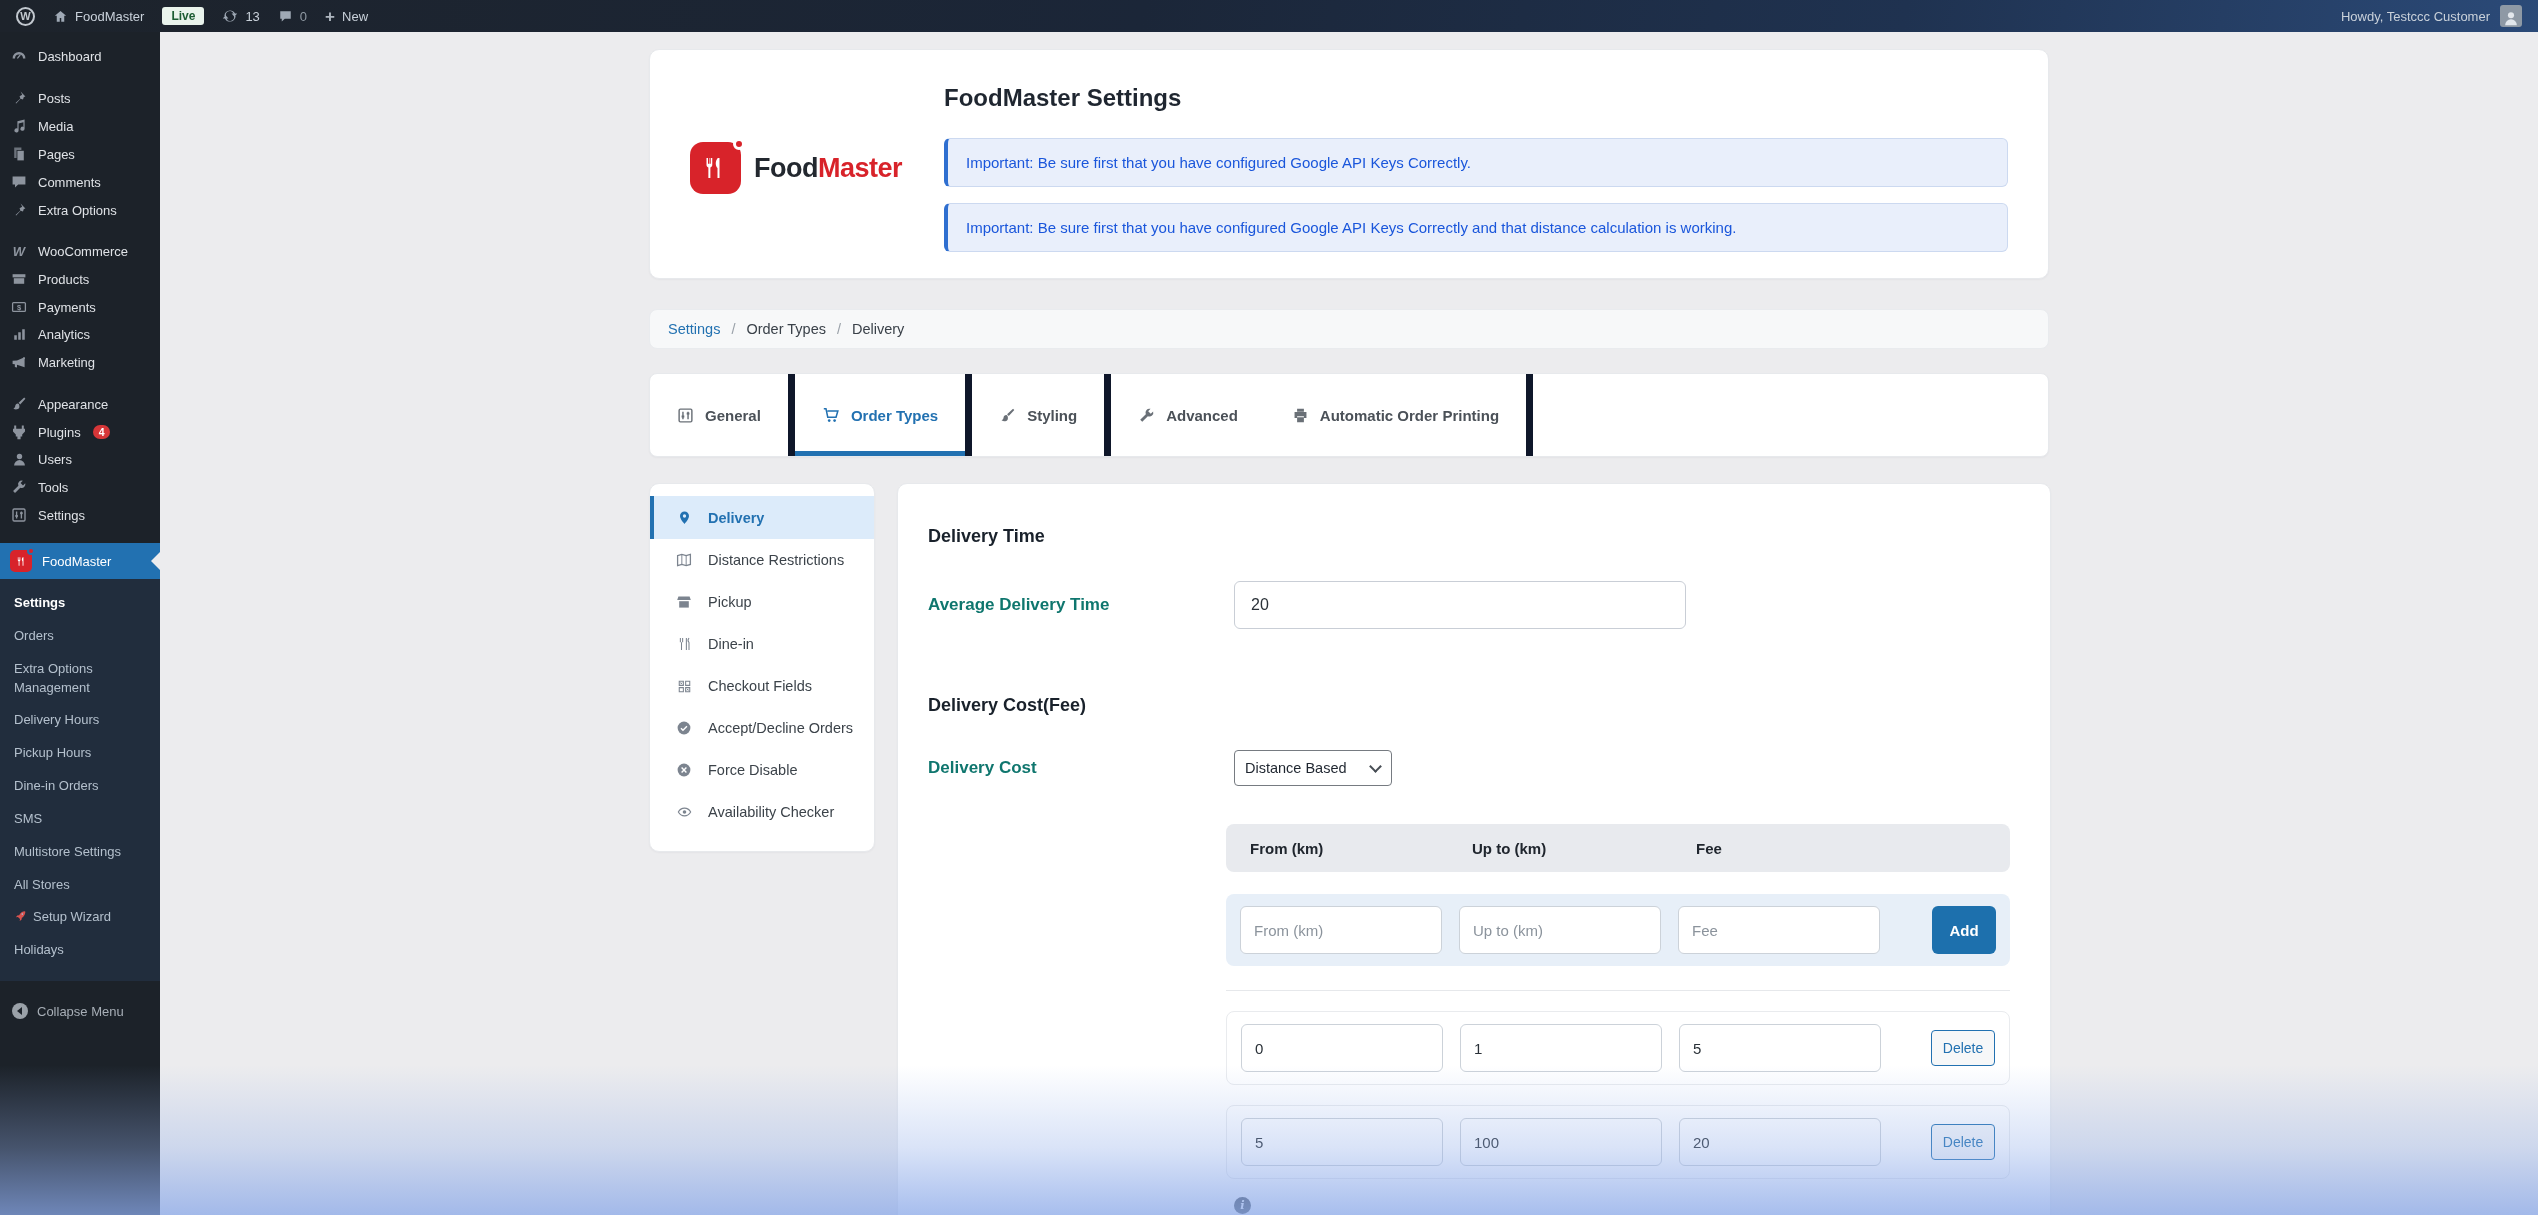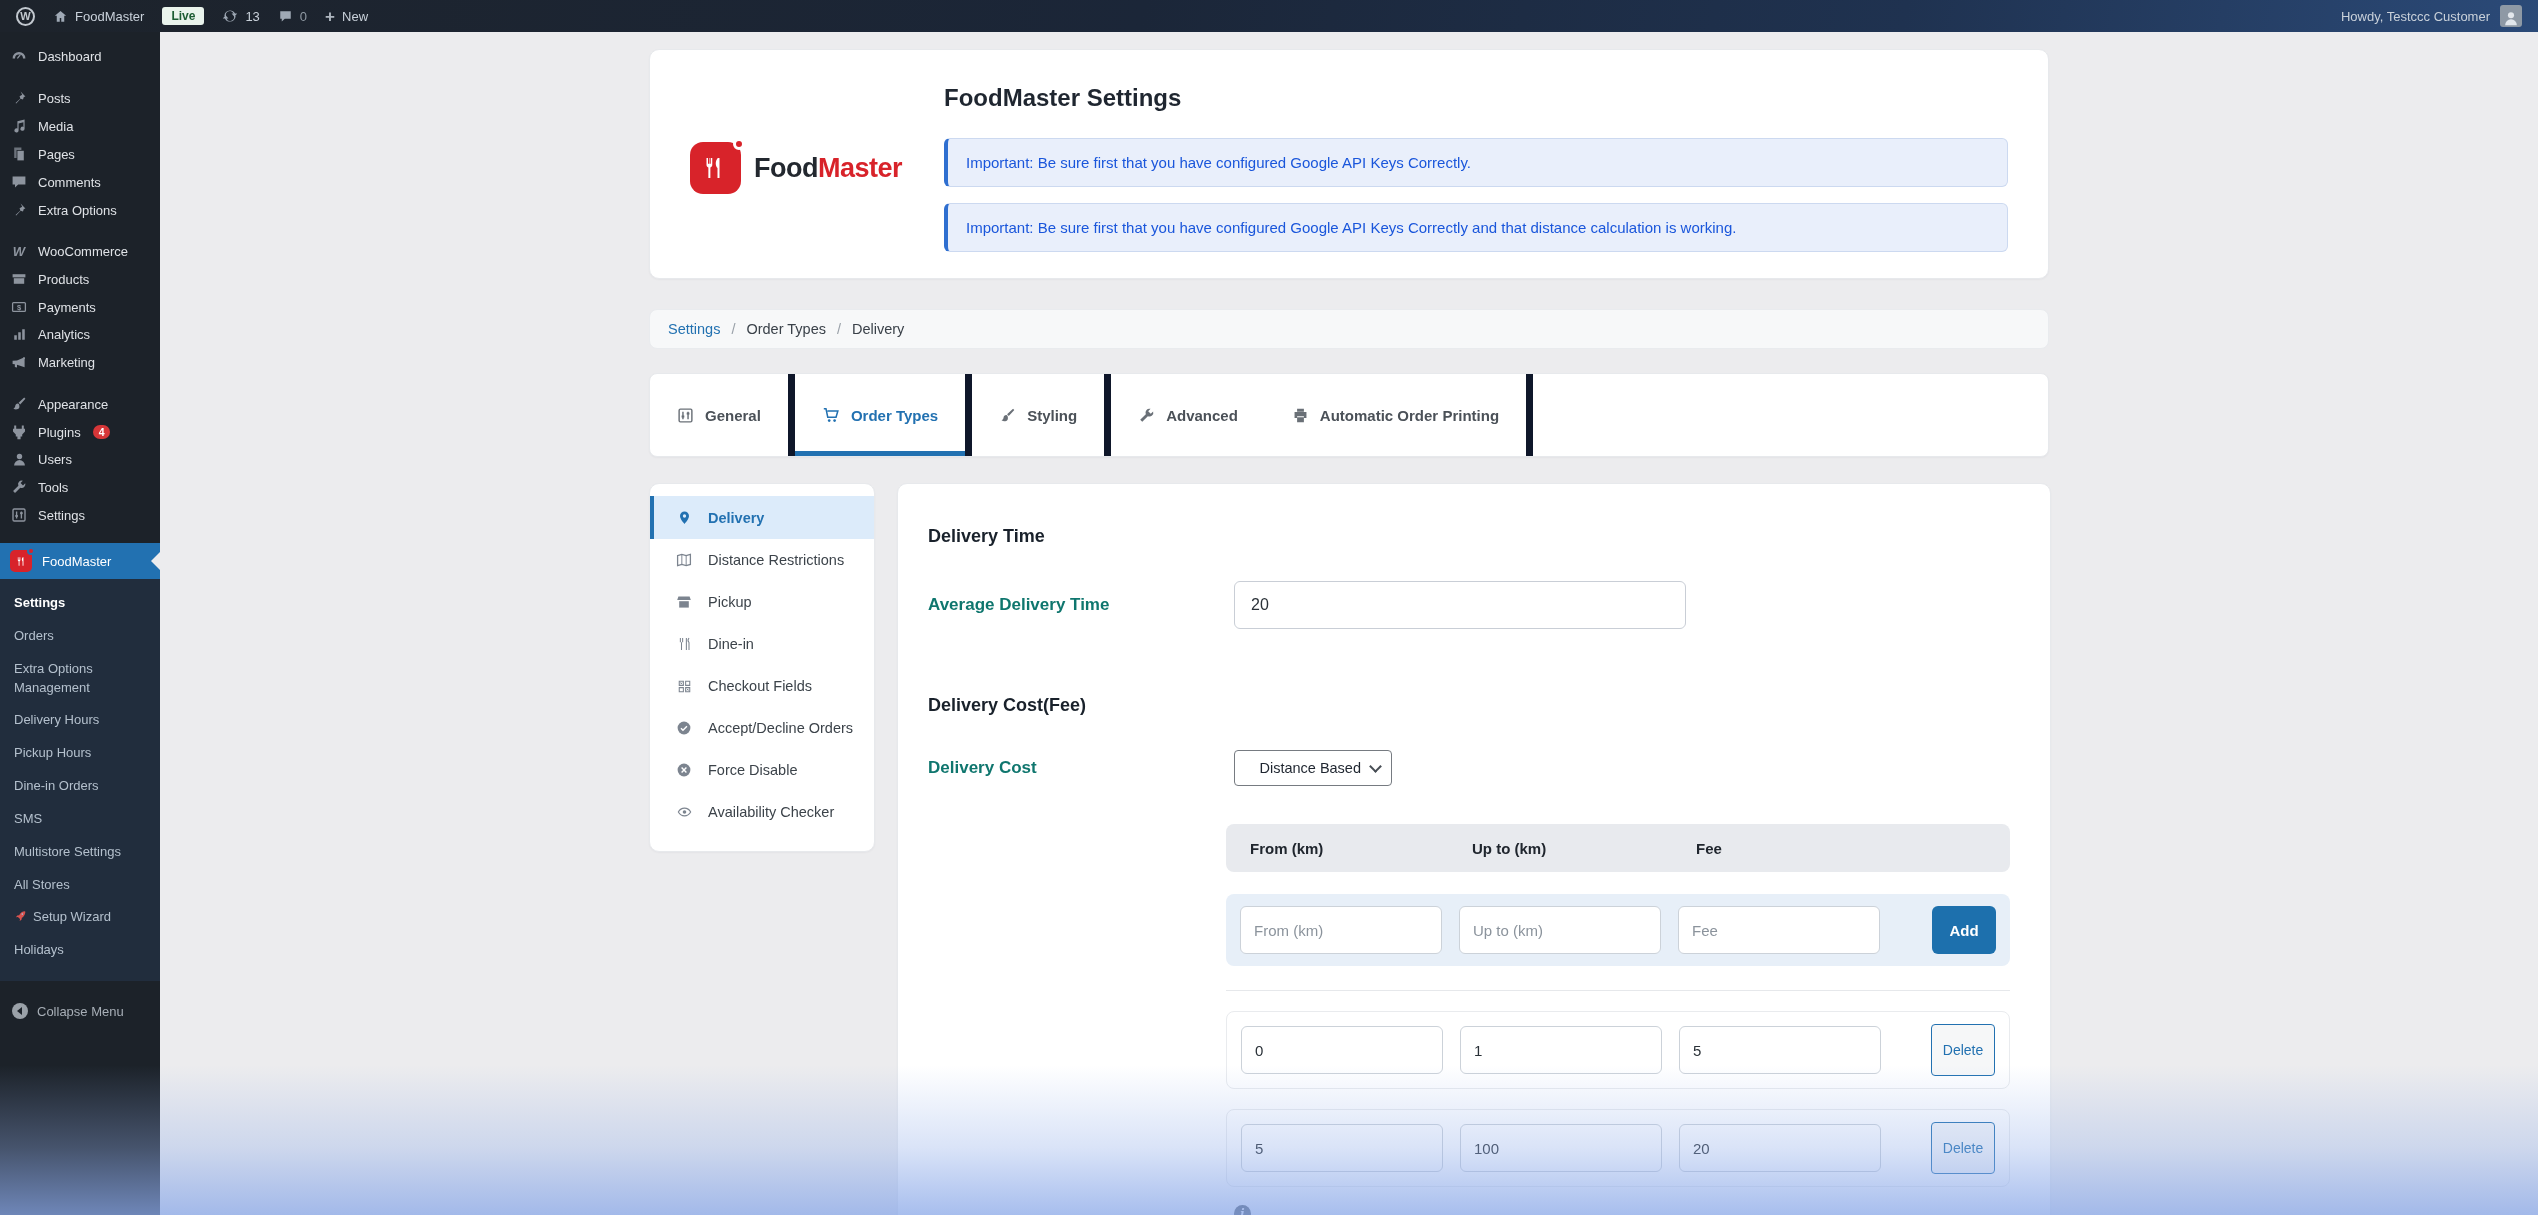--- a/index.html
+++ b/index.html
@@ -99,39 +99,39 @@
   .panel-card { flex:1; padding:42px 40px 60px 30px; min-height:660px; }
   .panel-h { font-size:18px; font-weight:700; color:#19212b; }
   .form-row { display:flex; align-items:center; margin-top:34px; }
   .form-label { width:306px; font-size:17px; font-weight:600; color:#0f766e; flex-shrink:0; }
   .text-input { width:452px; height:48px; border:1px solid #c9ced6; border-radius:6px; padding:0 16px;
     font-size:16px; color:#2a3138; background:#fff; font-family:"Liberation Sans",sans-serif; }
   .mt-lg { margin-top:66px; }
   .select-wrap { position:relative; width:158px; }
   .select-wrap select { width:100%; height:36px; border:1px solid #767b81; border-radius:4px; background:#fff;
     font-size:14.5px; color:#1f2630; padding:0 30px 0 10px; appearance:none; -webkit-appearance:none;
-    font-family:"Liberation Sans",sans-serif;text-align:right; }
+    font-family:"Liberation Sans",sans-serif; }
   .select-wrap::after { content:""; position:absolute; right:12px; top:12px; width:7px; height:7px;
     border-right:2px solid #474d54; border-bottom:2px solid #474d54; transform:rotate(45deg); pointer-events:none; }
 
   .fee-table { margin-left:298px; width:784px; margin-top:38px; }
   .ft-head { background:#e8eaee; border-radius:8px; height:48px; display:flex; align-items:center;
     padding:0 24px; font-size:15px; font-weight:700; color:#20262e; }
   .ft-c1 { width:222px; } .ft-c2 { width:224px; } .ft-c3 { flex:1; }
   .ft-addrow { margin-top:22px; background:#e7eff8; border-radius:8px; padding:12px 14px;
     display:flex; align-items:center; gap:17px; }
   .ft-input { width:202px; height:48px; border:1px solid #ccd2d9; border-radius:6px; padding:0 13px;
     font-size:15px; color:#2a3138; background:#fff; font-family:"Liberation Sans",sans-serif; }
   .ft-input::placeholder { color:#8b939c; }
   .add-btn { margin-left:auto; width:64px; height:48px; background:#1d70ad; color:#fff; border:none;
     border-radius:6px; font-size:15px; font-weight:700; cursor:pointer; font-family:"Liberation Sans",sans-serif; }
   .ft-divider { border:none; border-top:1px solid #e6e8eb; margin-top:24px; }
   .ft-row { margin-top:20px; border:1px solid #e9ebee; border-radius:8px; padding:12px 14px;
     display:flex; align-items:center; gap:17px; background:#fff; }
-  .del-btn { margin-left:auto; width:64px; height:52px; background:#f6f7f8; border:1px solid #2271b1;
+  .del-btn { margin-left:auto; width:64px; height:36px; background:#f6f7f8; border:1px solid #2271b1;
     color:#2271b1; border-radius:4px; font-size:14px; cursor:pointer; font-family:"Liberation Sans",sans-serif; }
   .info-dot { display:inline-flex; width:17px; height:17px; border-radius:50%; background:#3f4750; color:#fff;
     align-items:center; justify-content:center; font-size:11.5px; font-weight:700; font-style:italic;
     font-family:"DejaVu Serif", serif; cursor:pointer; }
   .ft-info { margin-top:16px; margin-left:8px; }
 
   .bottom-fade { position:absolute; left:0; right:0; bottom:0; height:150px; z-index:70; pointer-events:none;
     background:linear-gradient(180deg, rgba(148,176,234,0) 0%, rgba(148,176,234,0.35) 55%, rgba(138,168,232,0.75) 100%); }
 </style>
 </head>

